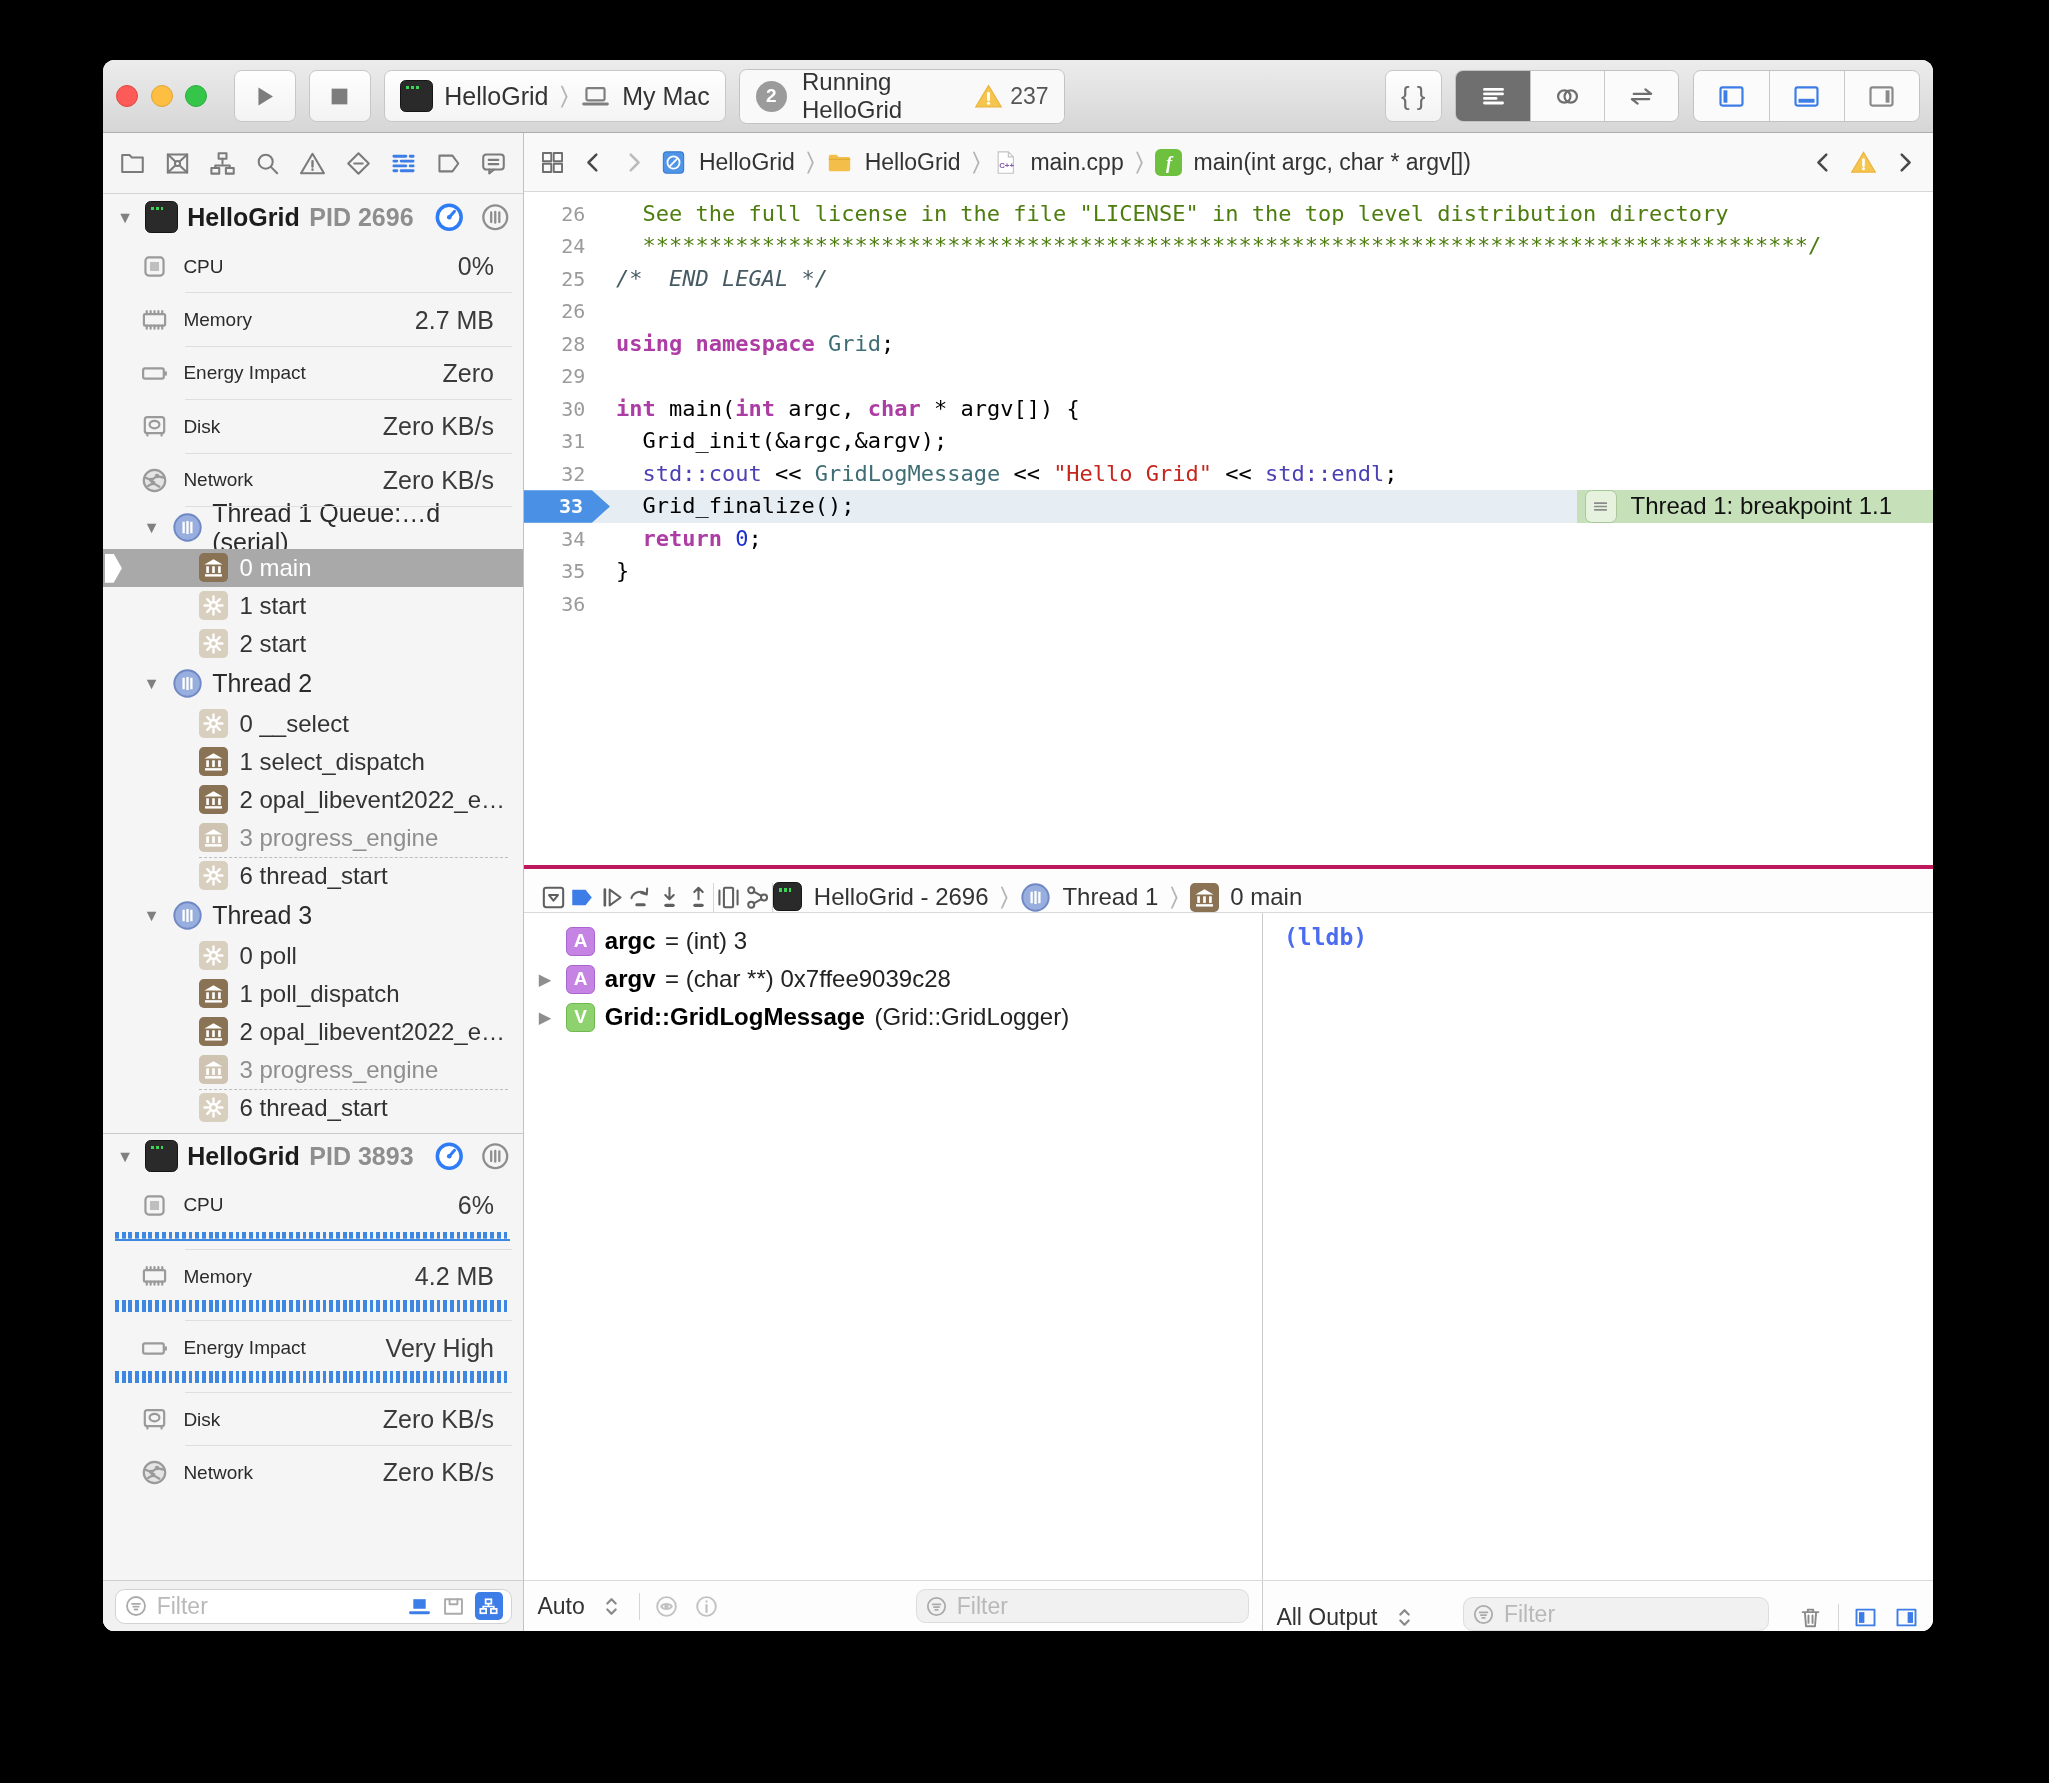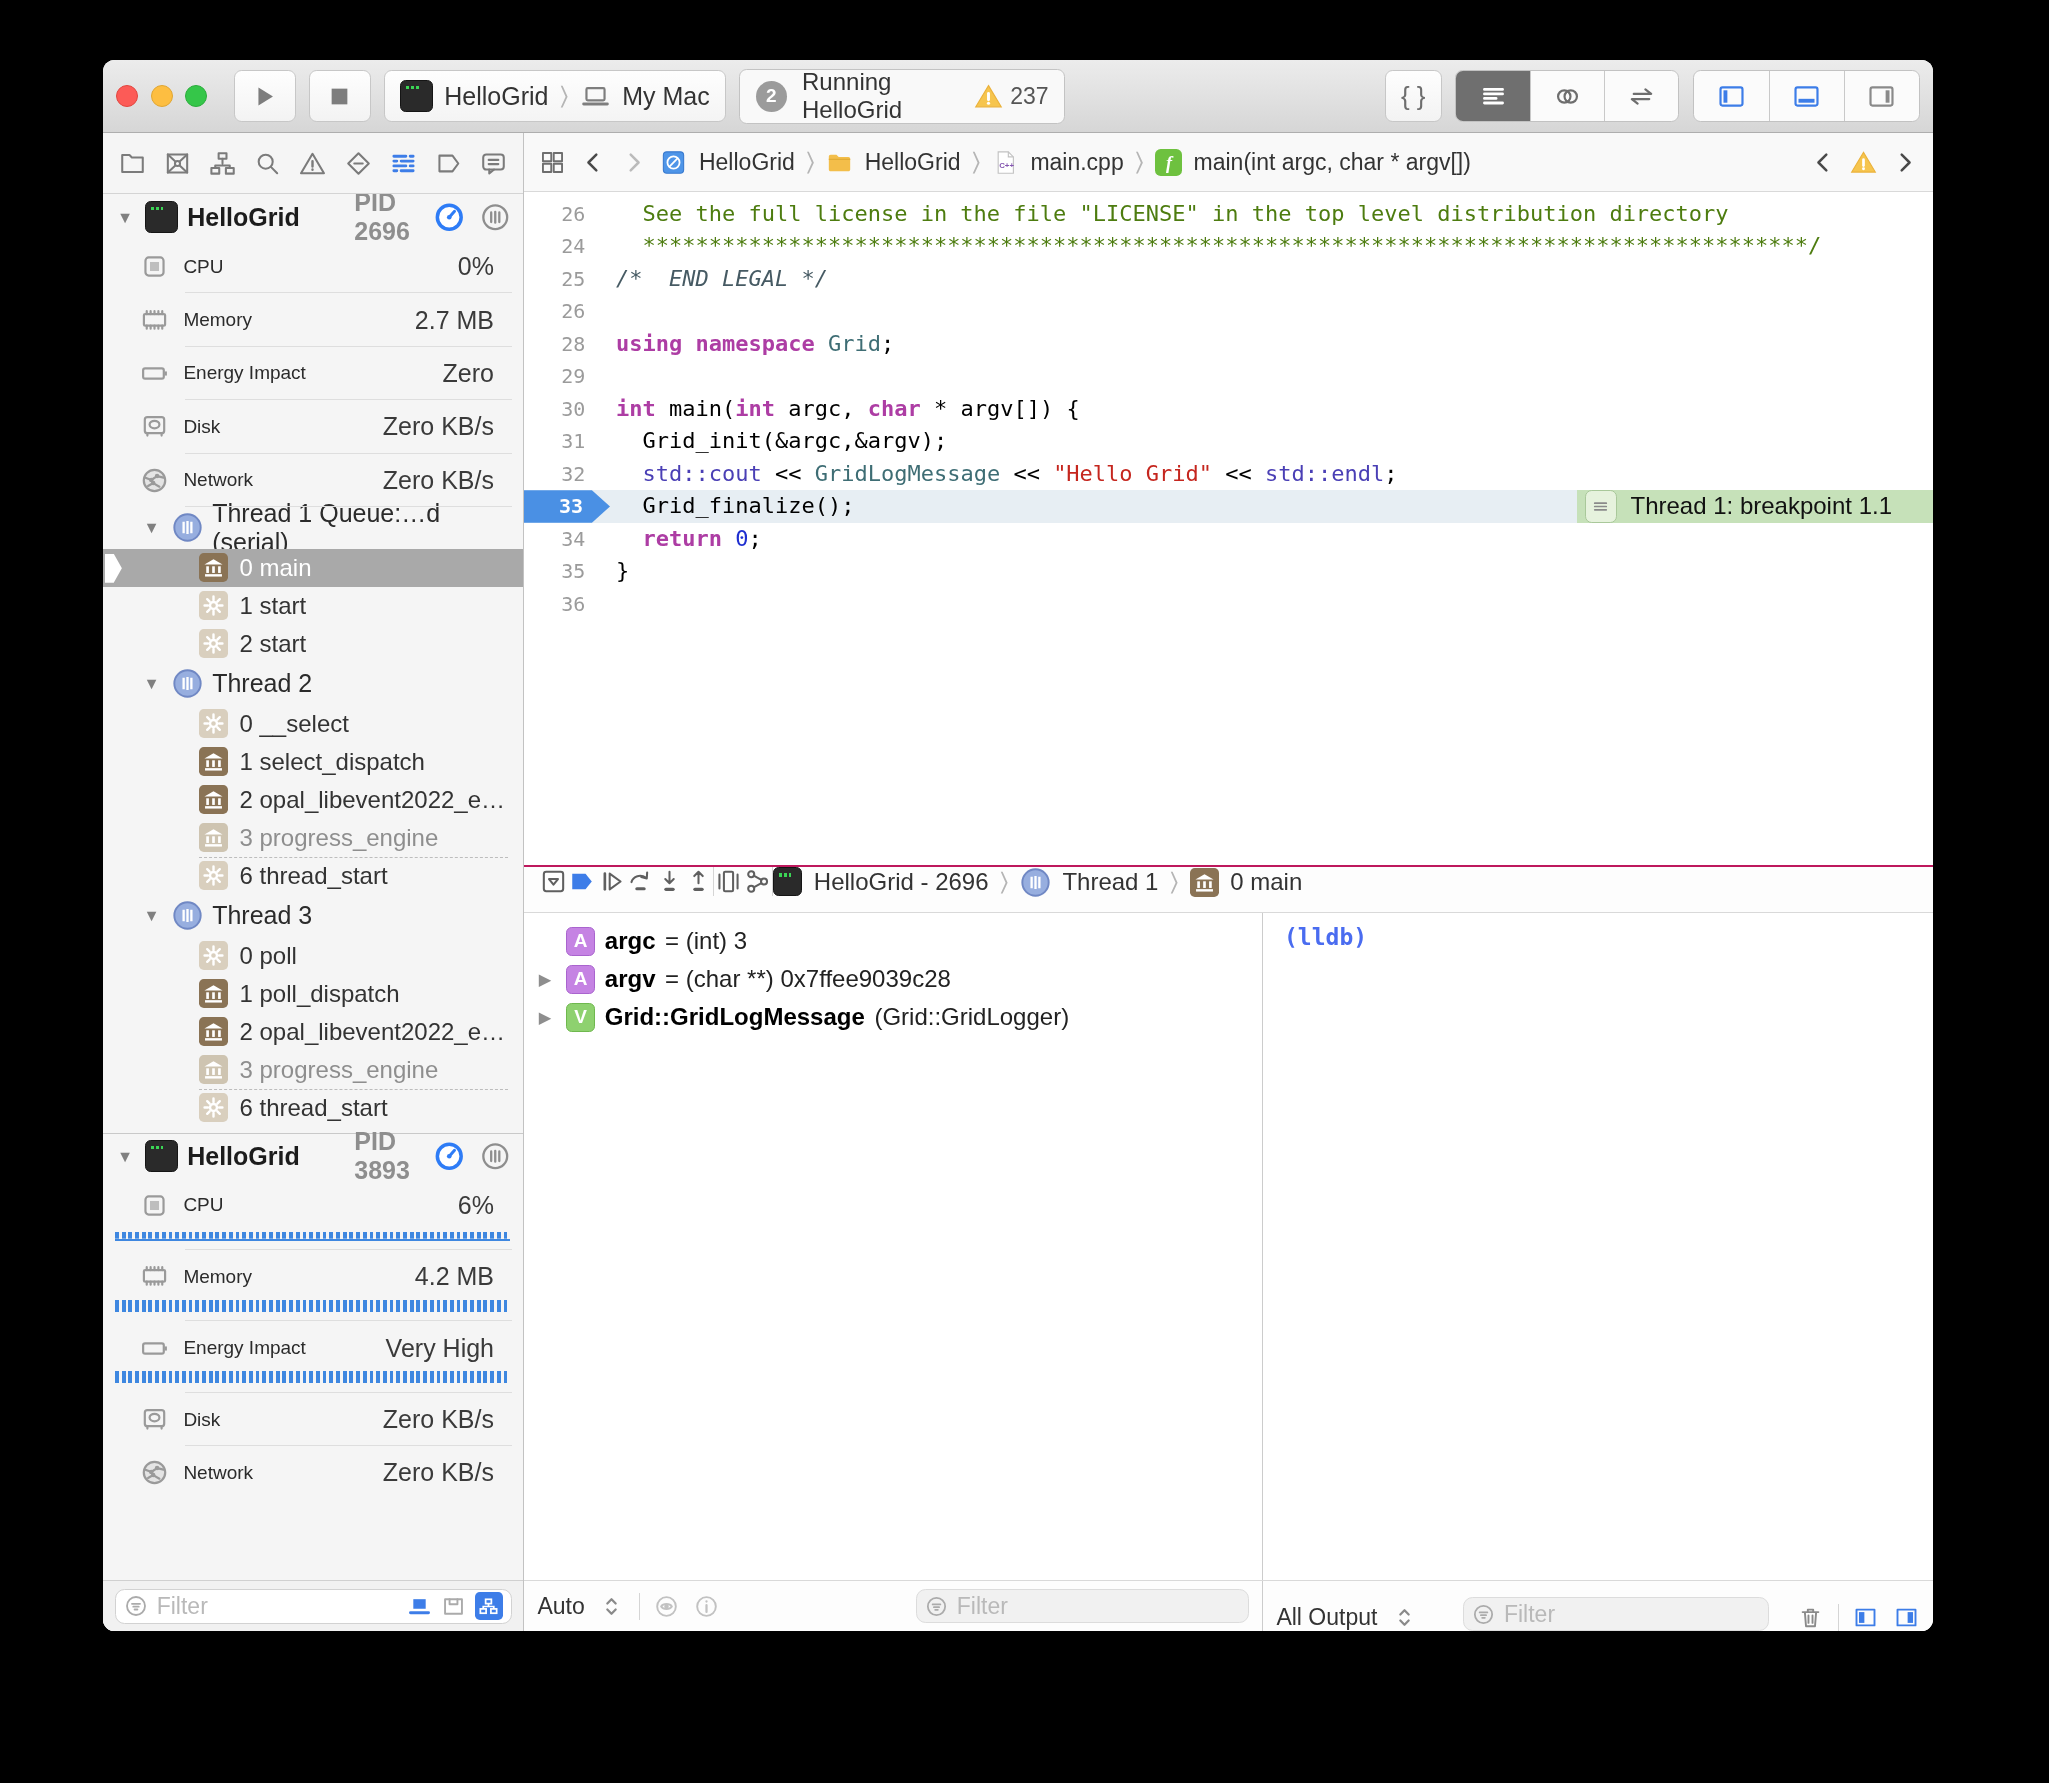--- a/index.html
+++ b/index.html
@@ -41,21 +41,21 @@
   .main{flex:1;display:flex;min-height:0;}
   .sidebar{width:421px;flex:0 0 421px;background:#F5F5F5;border-right:1px solid #C2C2C2;display:flex;flex-direction:column;min-height:0;}
   .navbar{height:61px;flex:0 0 61px;display:flex;align-items:center;justify-content:space-between;padding:0 15.3px;border-bottom:1px solid #D4D4D4;}
   .navbar .ic{width:29px;height:29px;color:#7B7B7B;}
   .navbar .ic.sel{color:#3D7DE8;}
   .navlist{flex:1;overflow:hidden;font-size:25px;color:#2B2B2B;}
   .prochead{height:46px;display:flex;align-items:center;gap:9.6px;padding:0 11.5px;}
   .prochead.second{border-top:1px solid #C9C9C9;margin-top:5.7px;}
   .disc{width:21px;color:#808080;font-size:16.3px;flex:0 0 21px;text-align:center;}
   .pname{font-weight:bold;color:#1C1C1C;}
-  .ppid{font-weight:bold;color:#8E8E8E;margin-left:45px;}
+  .ppid{font-weight:bold;color:#8E8E8E;}
   .phicons{margin-left:auto;display:flex;gap:13.4px;align-items:center;}
   .phicons .ic{width:32.5px;height:32.5px;}
   .gaugerow{padding:0 0;}
   .grow{height:42px;display:flex;align-items:center;gap:13.4px;padding:0 29px 0 36px;}
   .grow .ic{width:31px;height:31px;color:#9A9A9A;}
   .glabel{font-size:19px;color:#2B2B2B;}
   .gvalue{margin-left:auto;font-size:25px;color:#3A3A3A;}
   .gaugerow{position:relative;padding:5.7px 0 5.7px 0;}
   .gaugerow::after{content:'';position:absolute;left:82px;right:11.5px;bottom:0;height:1px;background:#DEDEDE;}
   .gaugerow:last-of-type::after{display:none;}
@@ -98,21 +98,21 @@
   .tok-str{color:#C5261E;}
   .tok-ty{color:#3E6D74;}
   .tok-std{color:#4A3FB5;}
   .tok-num{color:#1F2FD0;}
   .tok-pl{color:#000;}
   .ann{position:absolute;right:0;top:0;bottom:0;width:356px;background:#C6E1B9;display:flex;align-items:center;gap:13.4px;padding-left:7.6px;font-family:"Liberation Sans","DejaVu Sans",sans-serif;font-size:24px;color:#111;}
   .annic{width:32.5px;height:32.5px;background:#E6F2DD;border:1px solid #A9C89A;border-radius:6.7px;display:flex;align-items:center;justify-content:center;flex:0 0 32.5px;}
   .annic svg{width:23px;height:23px;}
 
   
-  .debugbar{height:48px;flex:0 0 48px;background:#FDFDFD;border-top:2px solid #be185d;border-bottom:1px solid #D9D9D9;display:flex;align-items:flex-start;padding:0 15.3px;font-size:24px;color:#333;}
+  .debugbar{height:48px;flex:0 0 48px;background:#FDFDFD;border-top:4px solid #be185d;border-bottom:1px solid #D9D9D9;display:flex;align-items:flex-end;padding:0 15.3px;font-size:24px;color:#333;}
   .debugbar .ic{width:29px;height:29px;color:#5F5F5F;}
   .dbdiv{width:1px;height:29px;background:#D5D5D5;}
   .dbcrumb{display:flex;align-items:center;gap:11.5px;}
   .dbcrumb .thicon{width:29px;height:29px;}
   .dbcrumb .fbadge{width:27px;height:27px;}
 
   
   .panes{flex:1;display:flex;min-height:0;}
   .varspane{width:739px;flex:0 0 739px;border-right:1px solid #CCC;background:#fff;padding-top:9.6px;overflow:hidden;}
   .varrow{height:38px;display:flex;align-items:center;gap:9.6px;padding:0 9.6px;font-size:24px;}

